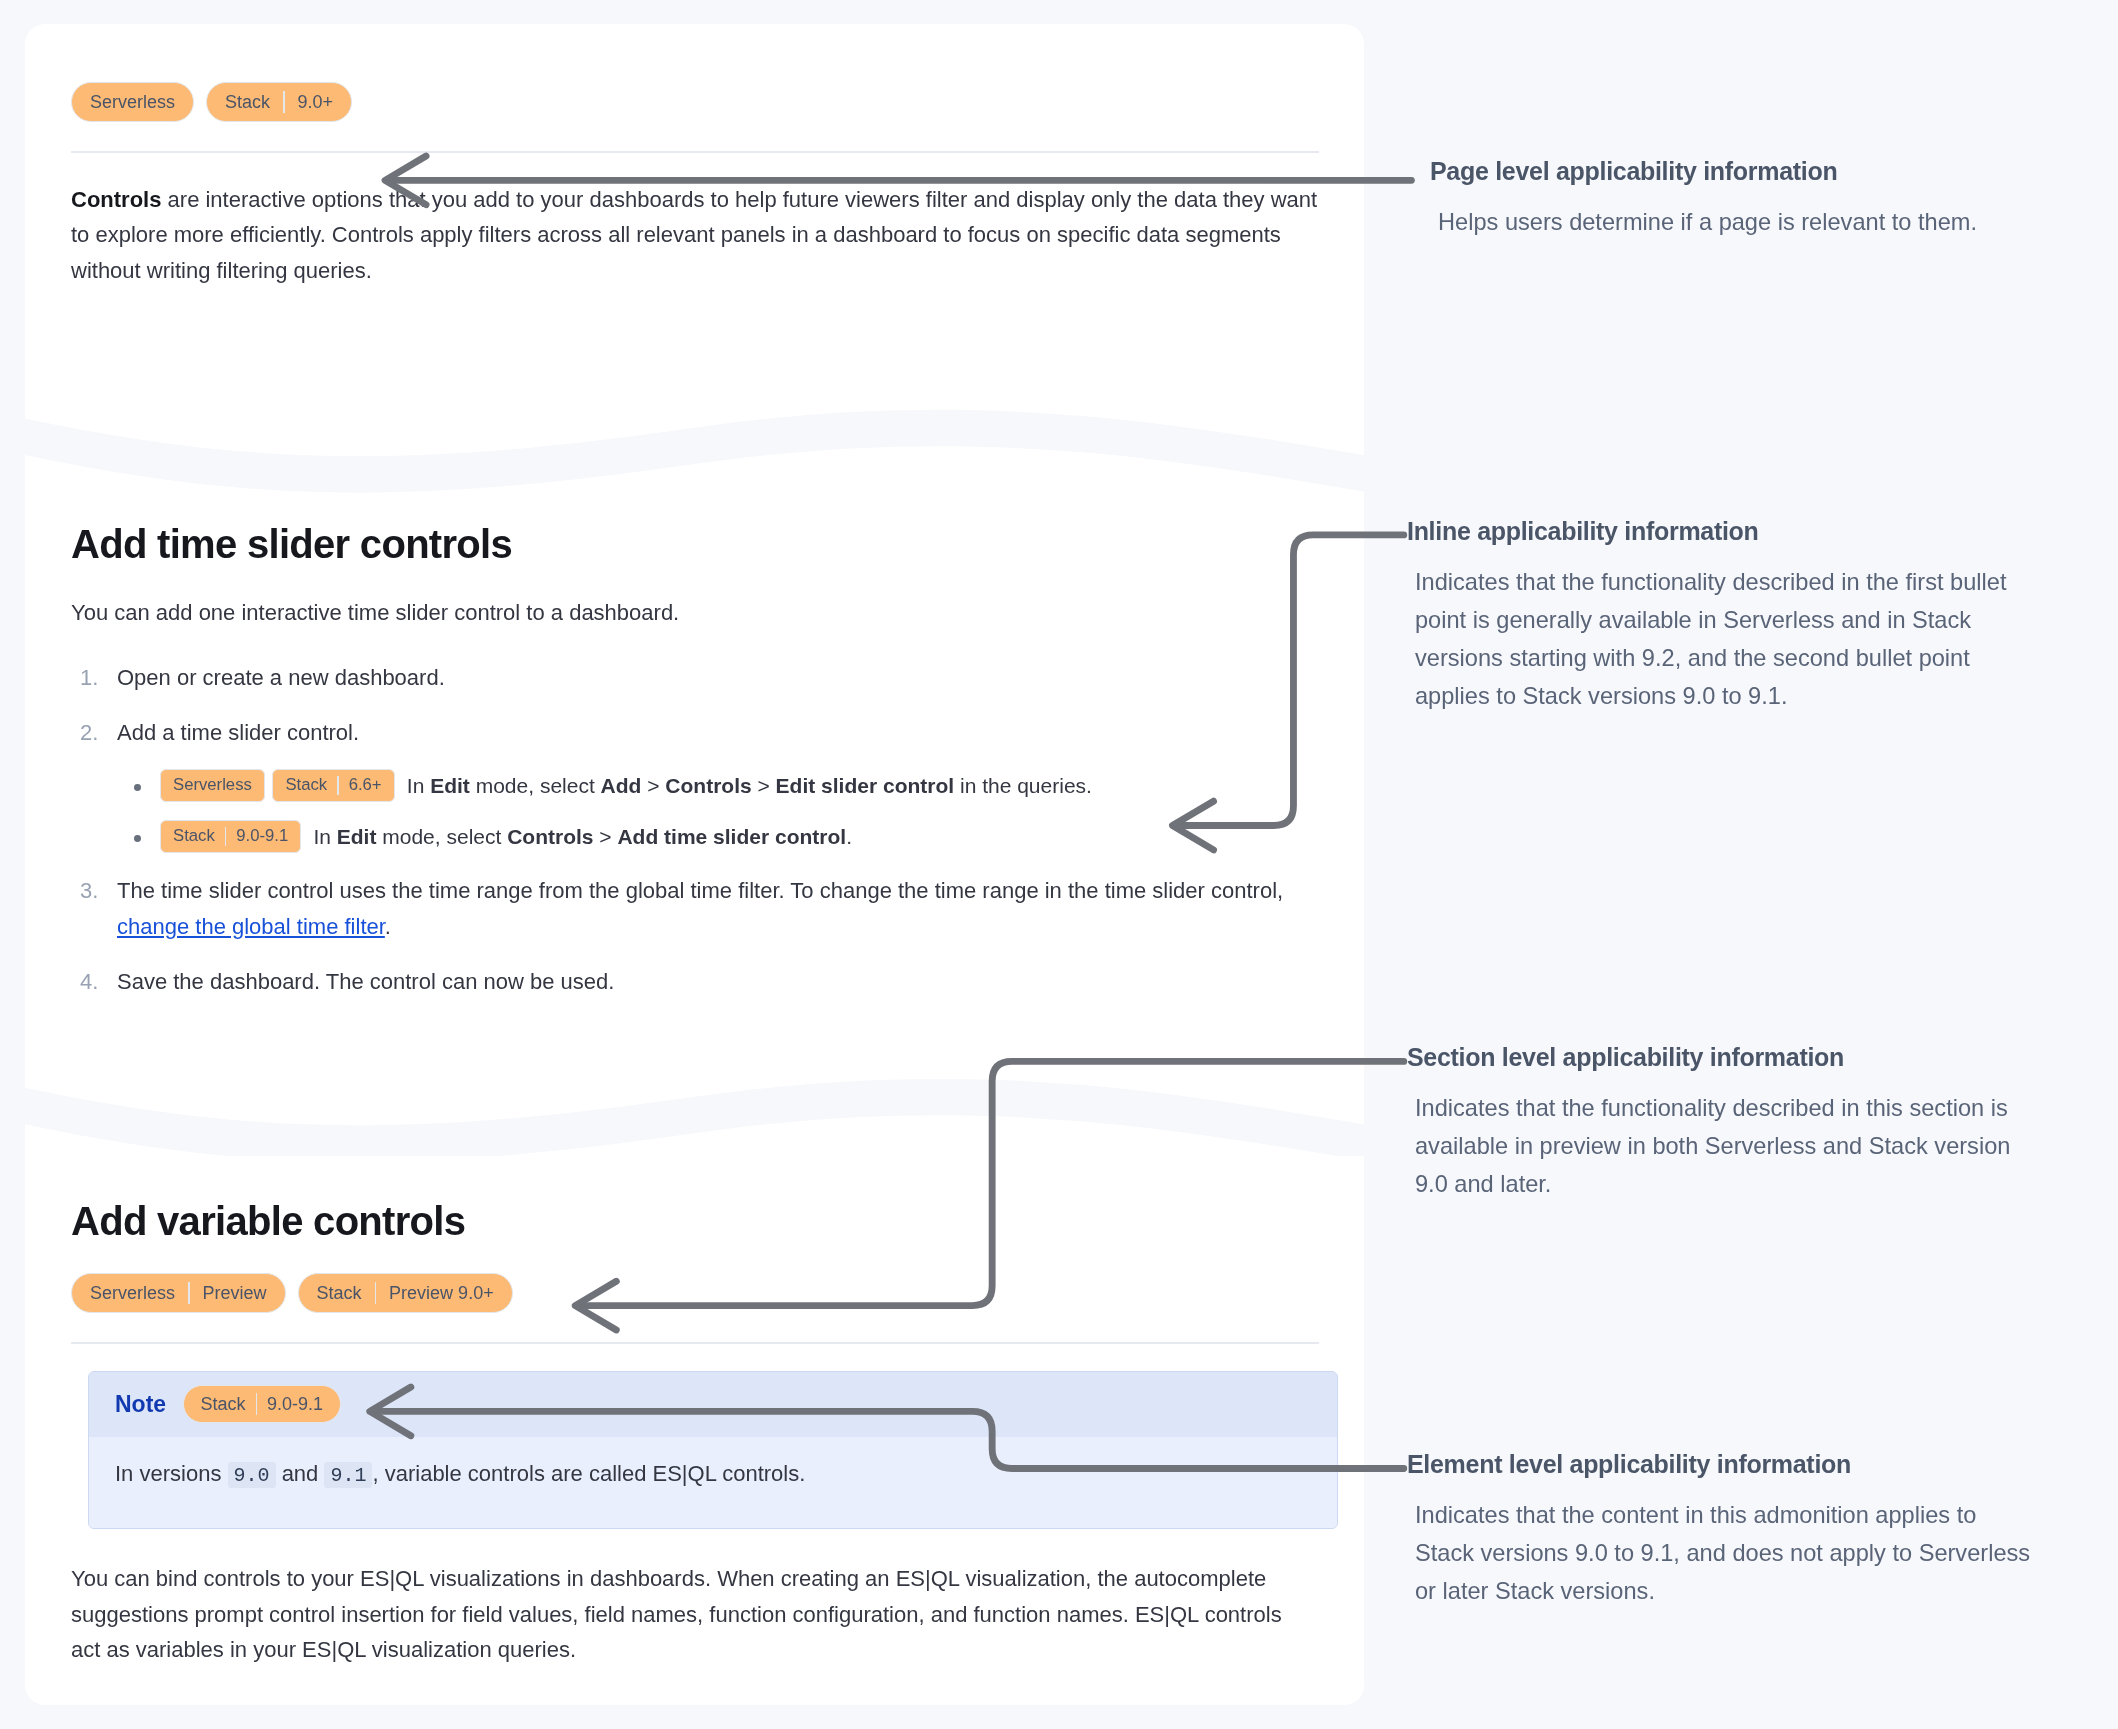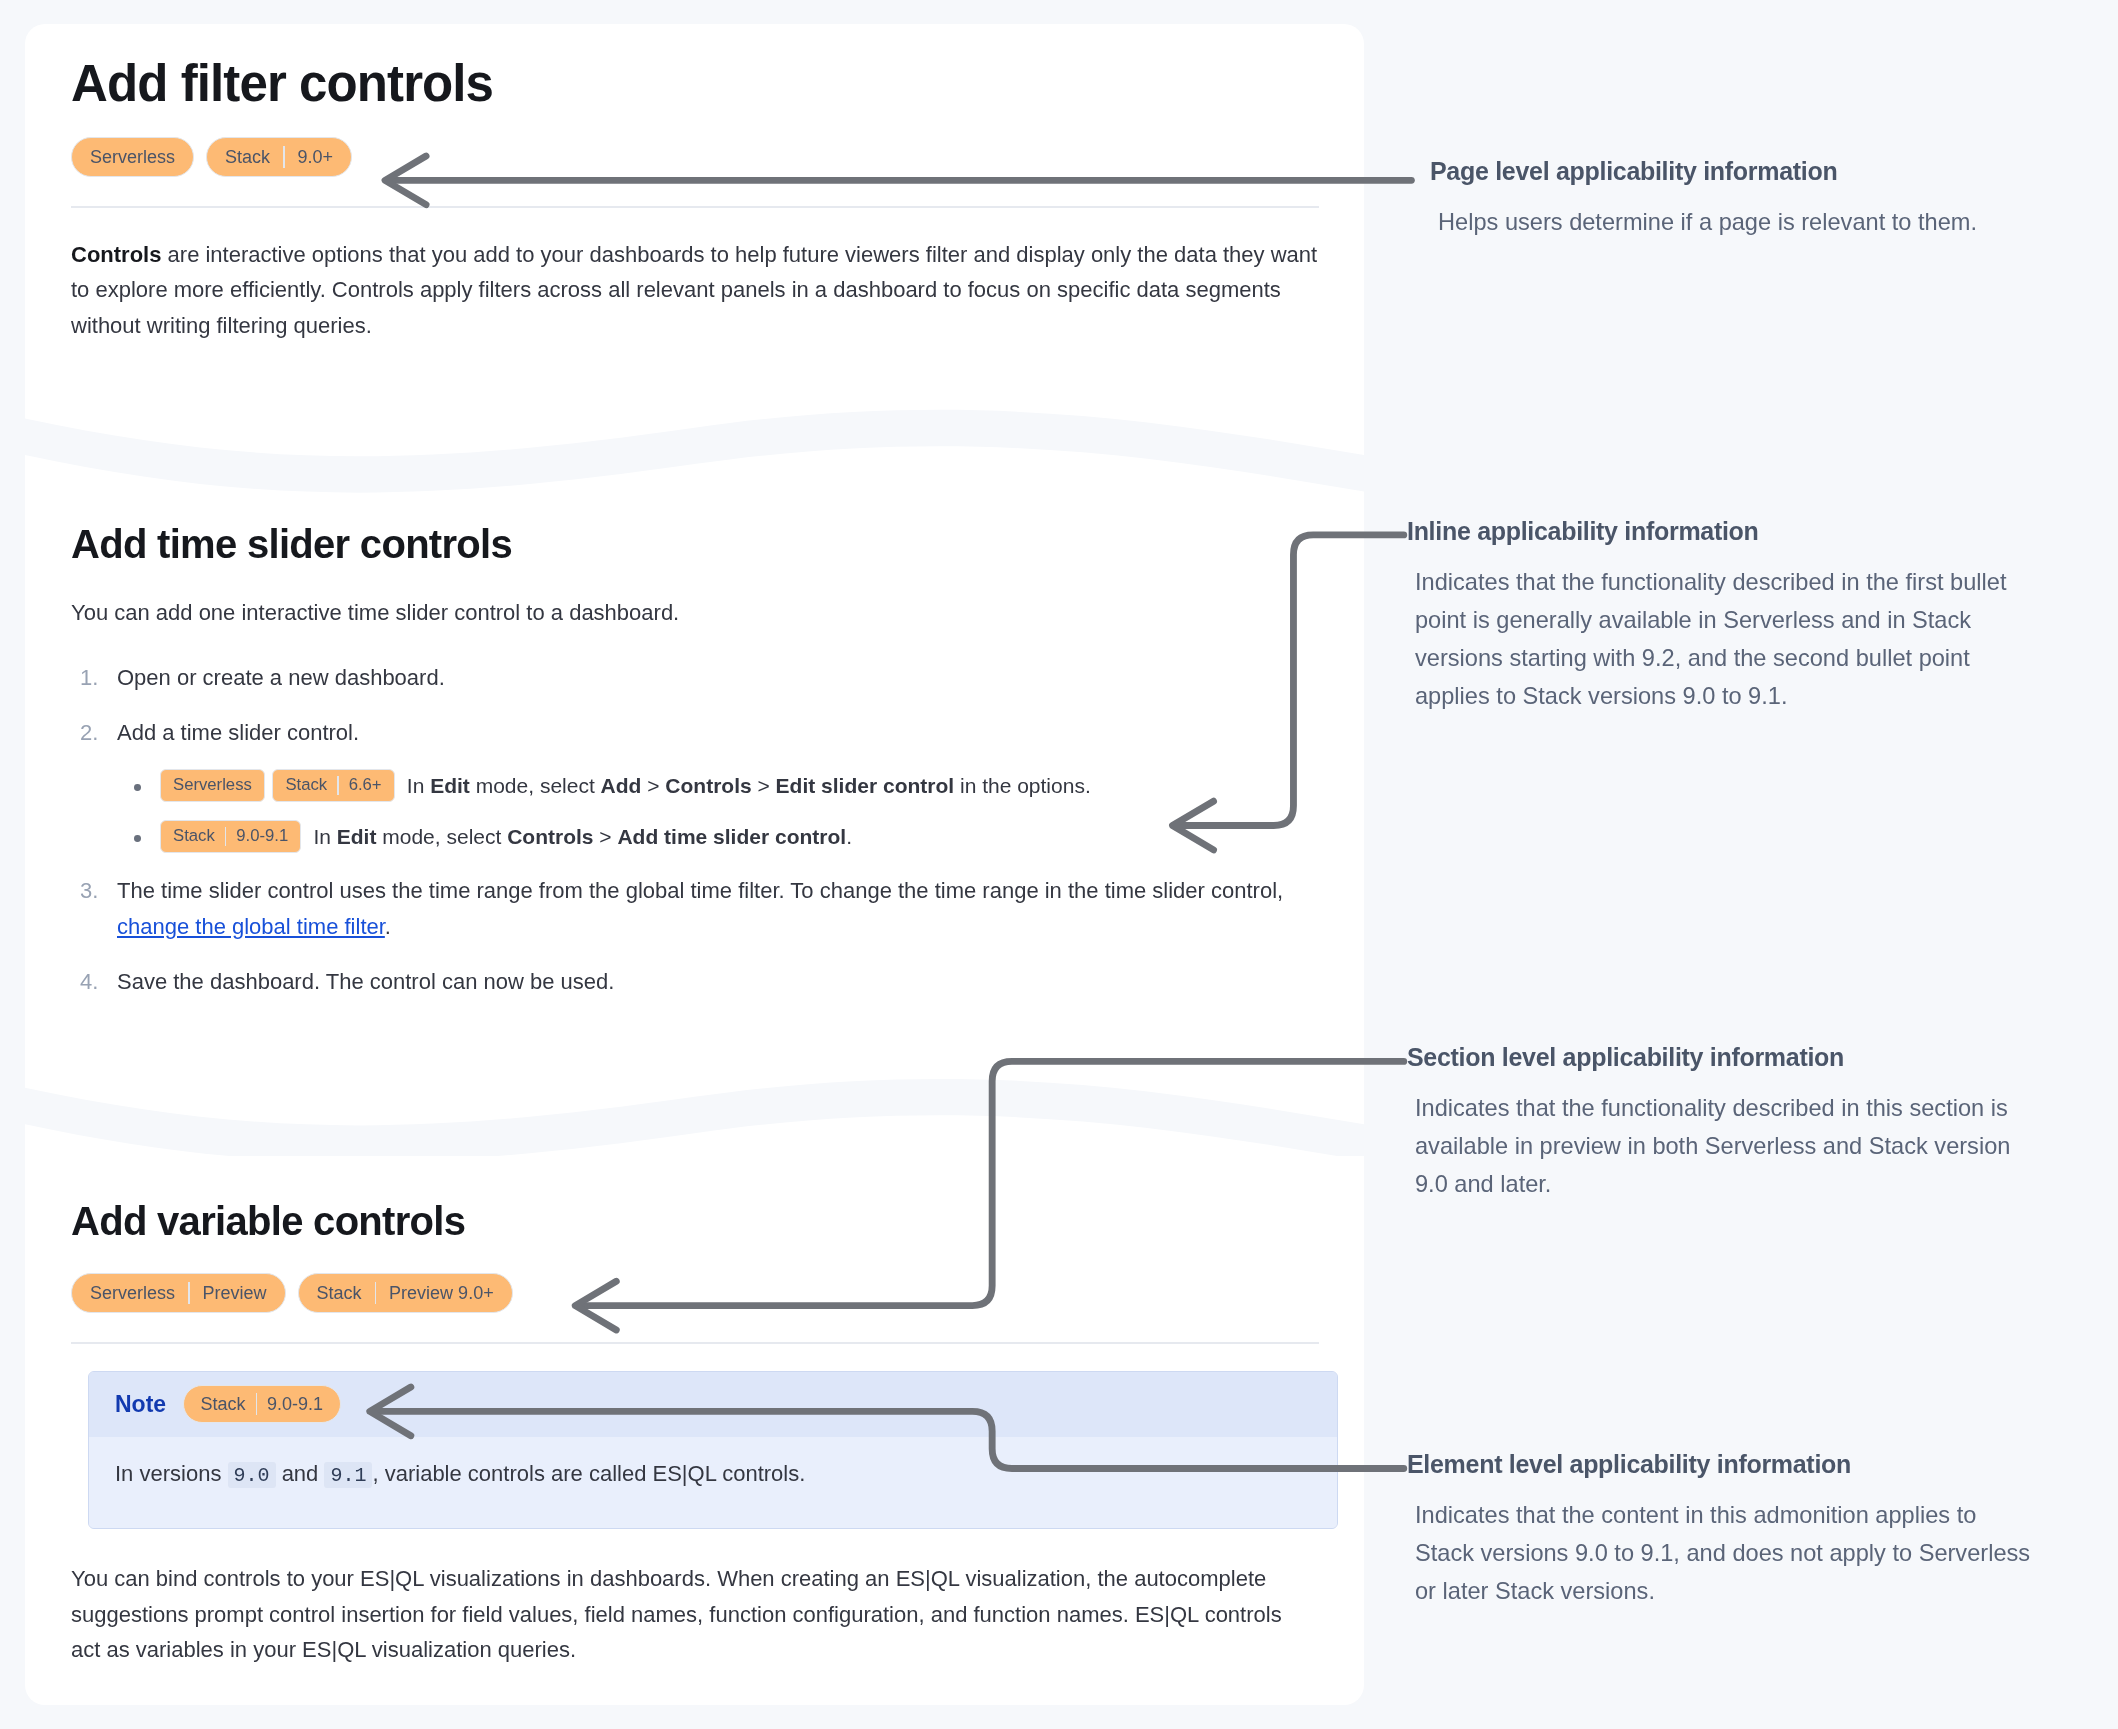--- a/index.html
+++ b/index.html
@@ -263,21 +263,20 @@
     <svg class="wave-divider" id="wave-1" viewBox="0 0 1760 120" preserveAspectRatio="none">
       <path d="M0,14 C300,78 520,78 880,26 C1240,-26 1500,18 1760,62 L1760,120 L0,120 Z" fill="#f6f8fb"></path>
       <path d="M0,62 C300,126 520,126 880,74 C1240,22 1500,66 1760,110 L1760,120 L0,120 Z" fill="#ffffff"></path>
     </svg>
     <svg class="wave-divider" id="wave-2" viewBox="0 0 1760 120" preserveAspectRatio="none">
       <path d="M0,30 C300,94 520,94 880,42 C1240,-10 1500,34 1760,78 L1760,120 L0,120 Z" fill="#f6f8fb"></path>
       <path d="M0,78 C300,142 520,142 880,90 C1240,38 1500,82 1760,126 L1760,120 L0,120 Z" fill="#ffffff"></path>
     </svg>
 
     <div style="position:absolute; left:46px; top:32px; width:1263px;">
-      <h1 class="h1">Add filter controls</h1>
 
       <div class="badge-row" style="margin-top:26px;">
         <span class="badge pill">
           <span class="seg">Serverless</span>
         </span>
         <span class="badge pill">
           <span class="seg">Stack</span>
           <span class="sep"></span>
           <span class="seg">9.0+</span>
         </span>
@@ -305,21 +304,21 @@
           <ul class="sub">
             <li>
               <span class="badge rect">
                 <span class="seg">Serverless</span>
               </span>
               <span class="badge rect">
                 <span class="seg">Stack</span>
                 <span class="sep"></span>
                 <span class="seg">6.6+</span>
               </span>
-              <span class="sub-text"><span>In </span><b>Edit</b><span> mode, select </span><b>Add</b><span> &gt; </span><b>Controls</b><span> &gt; </span><b>Edit slider control</b><span> in the options.</span></span>
+              <span class="sub-text"><span>In </span><b>Edit</b><span> mode, select </span><b>Add</b><span> &gt; </span><b>Controls</b><span> &gt; </span><b>Edit slider control</b><span> in the queries.</span></span>
             </li>
             <li>
               <span class="badge rect">
                 <span class="seg">Stack</span>
                 <span class="sep"></span>
                 <span class="seg">9.0-9.1</span>
               </span>
               <span class="sub-text"><span>In </span><b>Edit</b><span> mode, select </span><b>Controls</b><span> &gt; </span><b>Add time slider control</b><span>.</span></span>
             </li>
           </ul>

